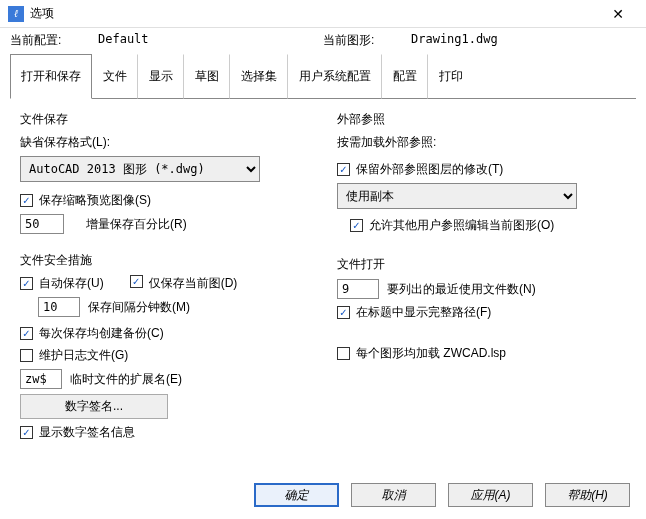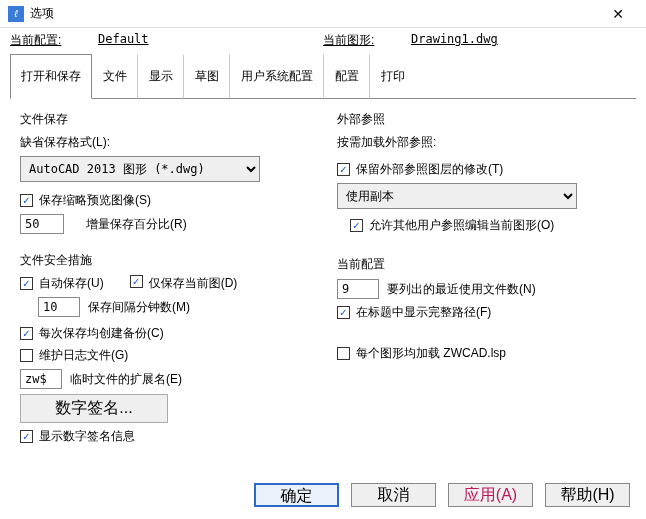--- a/index.html
+++ b/index.html
@@ -41,21 +41,20 @@
     justify-content: center;
     font-size: 14px;
     cursor: pointer;
   }
   .content {
     padding: 0 10px 10px 10px;
   }
   .profile-row {
     display: flex;
     padding: 4px 0 2px 0;
-    text-decoration: underline;
   }
   .profile-left, .profile-right {
     width: 50%;
     display: flex;
   }
   .profile-label { width: 88px; }
   .profile-value { font-family: SimSun, monospace; }
   .tabs {
     display: flex;
     border-bottom: 1px solid #888;
@@ -127,21 +126,21 @@
     width: 240px;
     height: 26px;
     background: #efefef;
   }
   button.btn {
     border: 1px solid #aaa;
     background: #efefef;
     padding: 3px 0;
     cursor: pointer;
     font-family: inherit;
-    font-size: 16px;
+    font-size: 12px;
   }
   .sig-btn {
     width: 148px;
     display: block;
   }
   .footer {
     display: flex;
     justify-content: flex-end;
     gap: 12px;
     padding: 0 16px 12px 0;
@@ -150,28 +149,29 @@
     right: 0;
     width: 100%;
   }
   .footer button {
     width: 85px;
     height: 24px;
     border: 1px solid #888;
     background: #efefef;
     cursor: pointer;
     font-family: inherit;
-    font-size: 16px;
+    font-size: 12px;
+    font-style: italic;
   }
   .footer button.primary {
     border: 2px solid #2a6ac8;
     background: #eaf1fb;
   }
   .footer button:disabled {
-    color: #be185d;
+    color: #000000;
     cursor: default;
   }
   .lbl { margin-left: 8px; }
   .two-cb-row {
     display: flex;
     gap: 26px;
   }
 </style>
 </head>
 <body>
@@ -193,20 +193,21 @@
       <span class="profile-label">当前图形:</span>
       <span class="profile-value">Drawing1.dwg</span>
     </div>
   </div>
 
   <div class="tabs">
     <div class="tab active">打开和保存</div>
     <div class="tab">文件</div>
     <div class="tab">显示</div>
     <div class="tab">草图</div>
+    <div class="tab">选择集</div>
     <div class="tab">用户系统配置</div>
     <div class="tab">配置</div>
     <div class="tab">打印</div>
   </div>
 
   <div class="panel">
 
     <div class="col">
 
       <div class="group">
@@ -284,21 +285,21 @@
             <option>使用副本</option>
           </select>
         </div>
         <div class="row indent1" style="margin-top:8px;padding-left:13px;">
           <span class="cb checked"></span>
           <span>允许其他用户参照编辑当前图形(O)</span>
         </div>
       </div>
 
       <div class="group" style="margin-top:22px;">
-        <div class="group-title">当前配置</div>
+        <div class="group-title">文件打开</div>
         <div class="row indent1">
           <input class="txt short2" value="9" style="">
           <span class="lbl">要列出的最近使用文件数(N)</span>
         </div>
         <div class="row indent1">
           <span class="cb checked"></span>
           <span>在标题中显示完整路径(F)</span>
         </div>
       </div>
 

